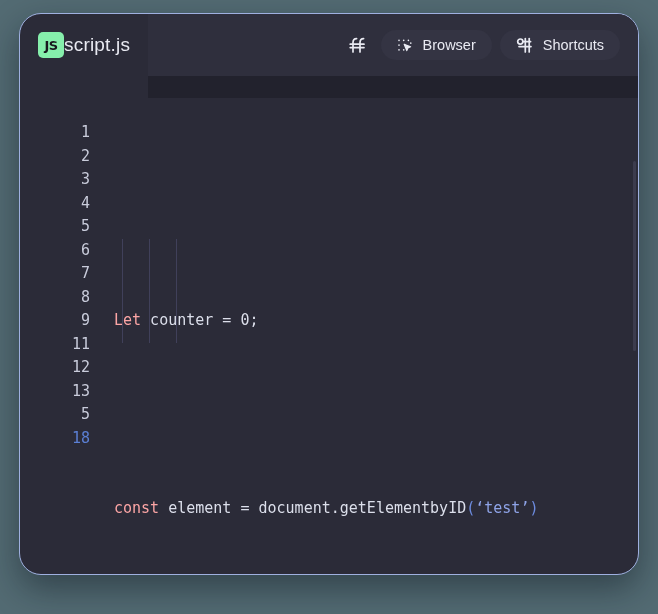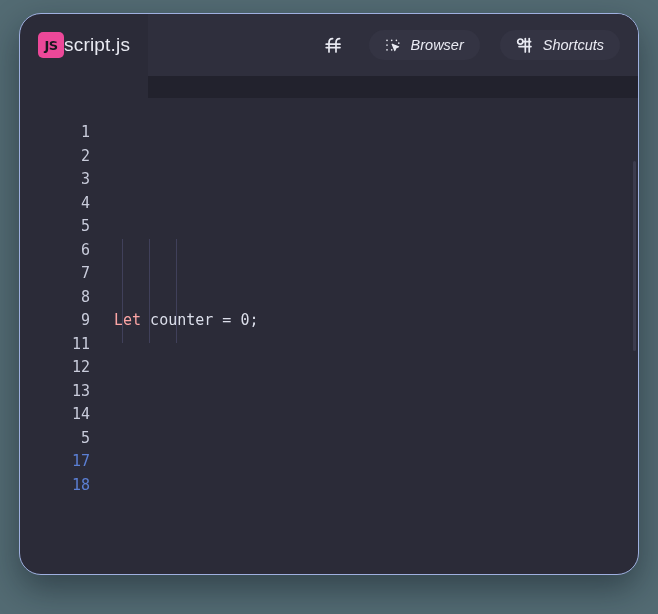--- a/index.html
+++ b/index.html
@@ -35,43 +35,42 @@
     height: 62px;
     display: flex;
     align-items: center;
     padding: 0 18px 0 18px;
     box-sizing: border-box;
   }
   #js-badge {
     width: 26px;
     height: 26px;
     border-radius: 5px;
-    background: #ec4899;
+    background: #86efac;
     color: #18181f;
     font-size: 13px;
     font-weight: bold;
     font-family: "DejaVu Sans", sans-serif;
     display: flex;
     align-items: center;
     justify-content: center;
     letter-spacing: -.5px;
     flex: 0 0 auto;
   }
   #file-name {
     color: #e9eaf2;
     font-size: 19px;
     letter-spacing: .2px;
     white-space: nowrap;
   }
   #toolbar {
     margin-left: auto;
     display: flex;
     align-items: center;
-    gap: 20px;
-    font-style: italic;
+    gap: 8px;
   }
   .pill {
     display: flex;
     align-items: center;
     gap: 9px;
     height: 30px;
     padding: 0 16px;
     border-radius: 16px;
     background: #343443;
     color: #e9eaf2;
@@ -227,37 +226,36 @@
       <span class="ln">3</span>
       <span class="ln">4</span>
       <span class="ln">5</span>
       <span class="ln">6</span>
       <span class="ln">7</span>
       <span class="ln">8</span>
       <span class="ln">9</span>
       <span class="ln">11</span>
       <span class="ln">12</span>
       <span class="ln">13</span>
-      <span class="ln">14</span>
       <span class="ln">5</span>
-      <span class="ln hl">17</span>
       <span class="ln hl">18</span>
     </div>
 
     <div id="code-lines">
 
       
       <div class="guide" style="left:20px;  top:118px; height:104px;"></div>
       <div class="guide" style="left:47px;  top:118px; height:104px;"></div>
       <div class="guide" style="left:74px;  top:118px; height:104px;"></div>
 
       <span class="cl"><span class="kw">Let</span><span> counter = 0;</span></span>
 
       <span class="cl"></span>
 
+      <span class="cl"><span class="kw">const</span><span> element = document.getElementbyID</span><span class="pun">(</span><span class="str">‘test’</span><span class="pun">)</span></span>
 
       
 
       
 
       
 
       
 
       

